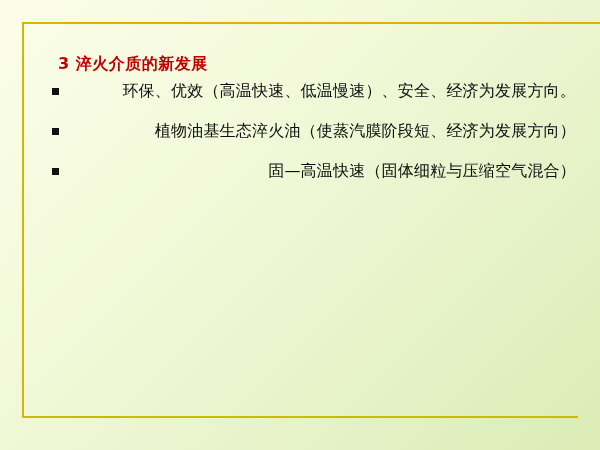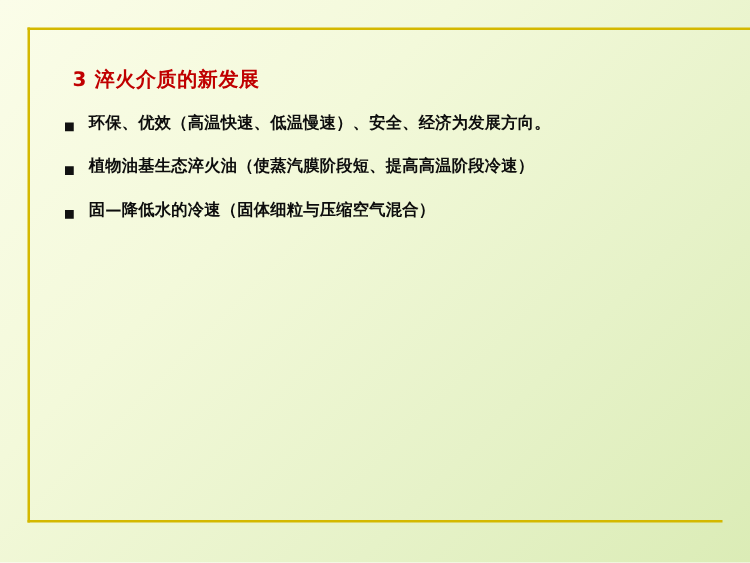--- a/index.html
+++ b/index.html
@@ -49,21 +49,21 @@
     position: absolute;
     left: 52px;
     top: 54px;
     right: 24px;
   }
   .title {
     color: #c00000;
     font-size: 16px;
     font-weight: bold;
     letter-spacing: 0.5px;
-    margin: 0 0 14px 6px;
+    margin: 0 0 4px 6px;
     white-space: nowrap;
   }
   .bullets {
     list-style: none;
     margin: 0;
     padding: 0;
   }
   .bullet-item {
     position: relative;
     display: flex;
@@ -75,45 +75,46 @@
     flex: 0 0 auto;
     width: 7px;
     height: 7px;
     background: #111111;
     margin-top: 9px;
     margin-right: 12px;
   }
   .bullet-text {
     flex: 1 1 auto;
     color: #0d0d0d;
-    font-size: 13px;
-    font-weight: bold;
+    font-size: 16px;
+    font-weight: normal;
     line-height: 1.55;
     letter-spacing: 0.2px;
+    text-align: right;
   }
 </style>
 </head>
 <body>
 
 <div class="slide">
   <div class="line-top"></div>
   <div class="line-left"></div>
   <div class="line-bottom"></div>
 
   <div class="content">
     <h1 class="title">3 淬火介质的新发展</h1>
 
     <ul class="bullets">
       <li class="bullet-item">
         <span class="bullet-marker"></span>
         <span class="bullet-text">环保、优效（高温快速、低温慢速）、安全、经济为发展方向。</span>
       </li>
       <li class="bullet-item">
         <span class="bullet-marker"></span>
-        <span class="bullet-text">植物油基生态淬火油（使蒸汽膜阶段短、提高高温阶段冷速）</span>
+        <span class="bullet-text">植物油基生态淬火油（使蒸汽膜阶段短、经济为发展方向）</span>
       </li>
       <li class="bullet-item">
         <span class="bullet-marker"></span>
-        <span class="bullet-text">固—降低水的冷速（固体细粒与压缩空气混合）</span>
+        <span class="bullet-text">固—高温快速（固体细粒与压缩空气混合）</span>
       </li>
     </ul>
   </div>
 </div>
 
 </body></html>

